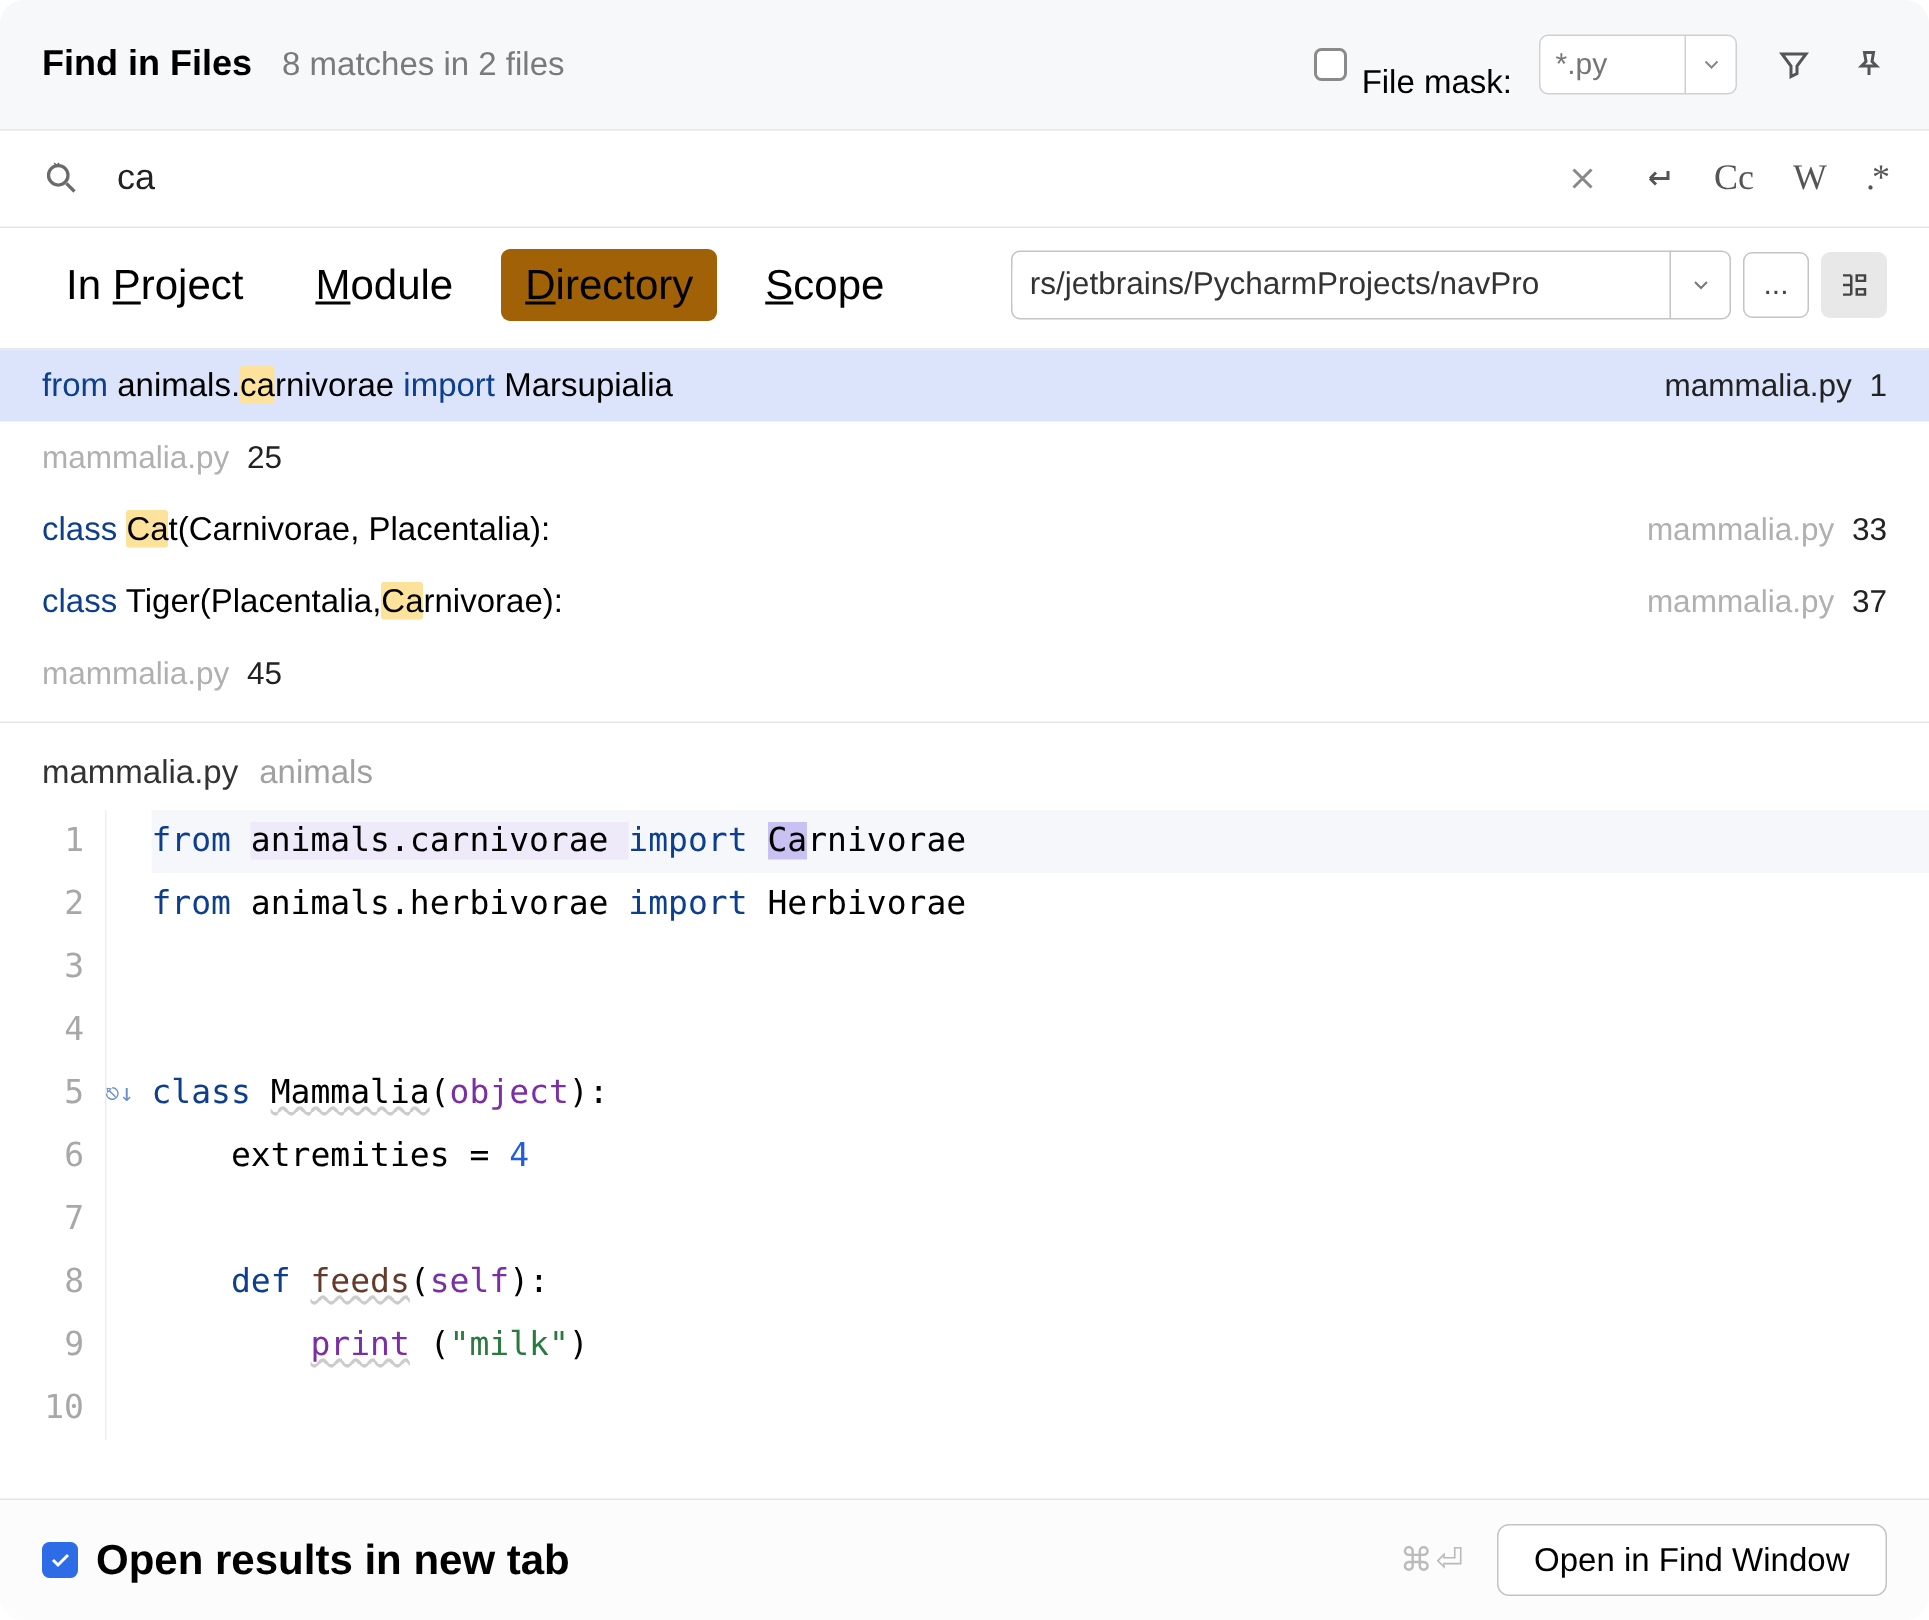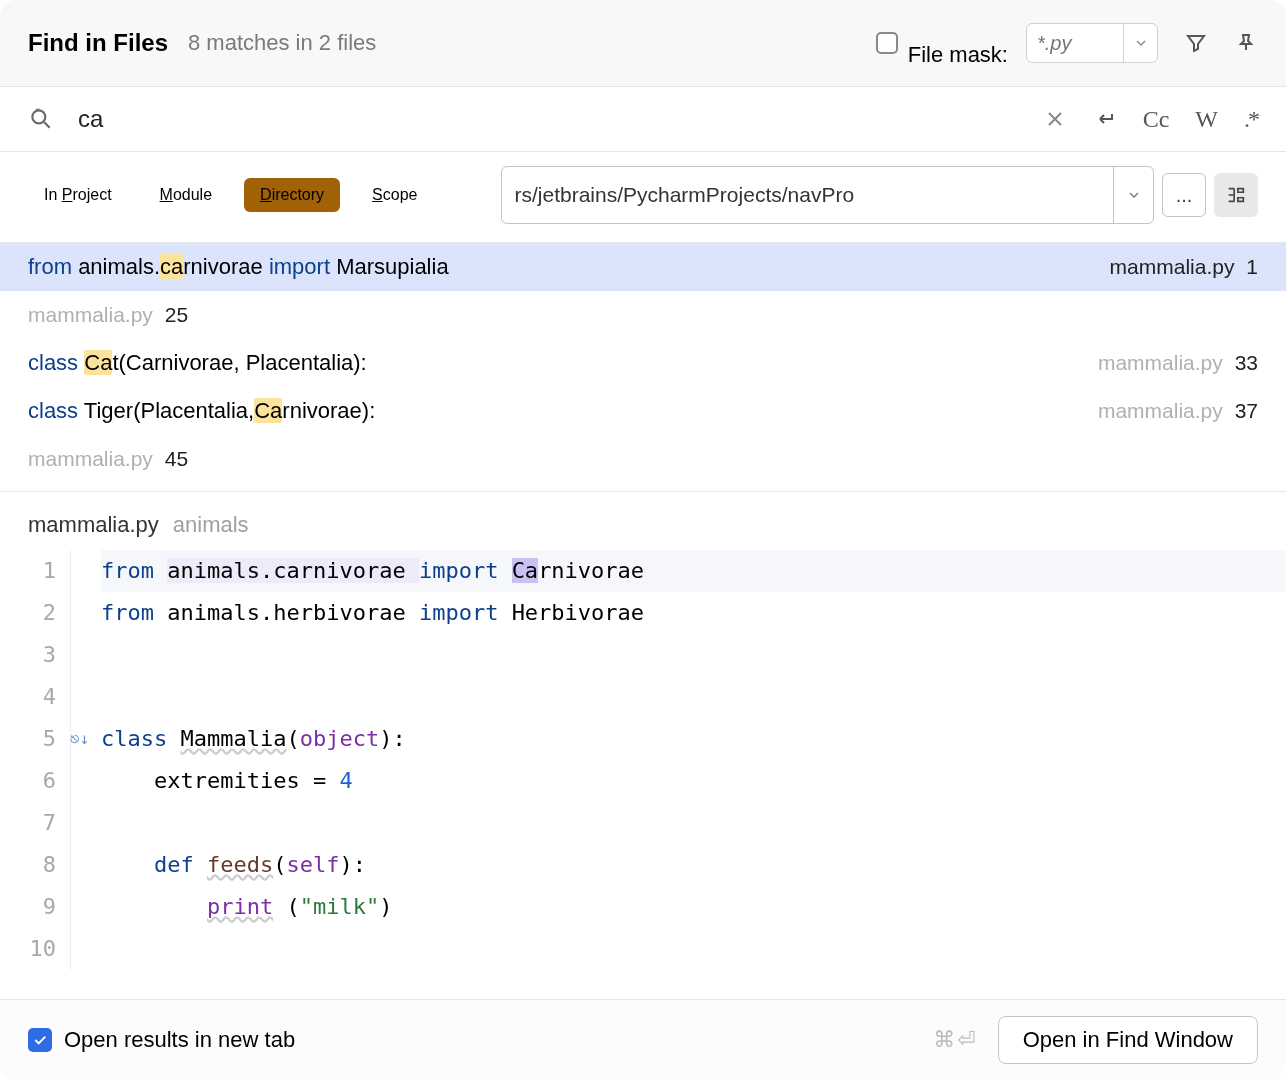--- a/index.html
+++ b/index.html
@@ -35,21 +35,21 @@
 .checkbox {
   width: 22px; height: 22px; border: 2px solid #8a8a8a; border-radius: 5px;
   display: inline-block; background: #fff;
 }
 .file-mask-label { font-size: 22px; margin-top: 24px; }
 .file-mask-input {
   display: flex; align-items: center; margin-left: 8px;
   border: 1px solid #d0d0d0; border-radius: 6px; height: 40px; overflow: hidden; background: #fff;
 }
 .file-mask-input input {
-  border: none; outline: none; width: 96px; padding: 0 10px; font-size: 20px; color: #c0c0c0; font-style: italic;
+  border: none; outline: none; width: 96px; padding: 0 10px; font-size: 20px; color: #c0c0c0; 
 }
 .file-mask-input .caret {
   width: 34px; height: 100%; display: flex; align-items: center; justify-content: center;
   border-left: 1px solid #d0d0d0; color: #888;
 }
 .header-icons { display: flex; align-items: center; gap: 26px; margin-left: 26px; }
 .icon-btn { color: #555; display: flex; align-items: center; justify-content: center; cursor: pointer; }
 .icon-btn svg { width: 24px; height: 24px; }
 .search-row {
   display: flex; align-items: center; padding: 18px 28px; border-bottom: 1px solid #e6e6e6;
@@ -61,26 +61,26 @@
 }
 .search-actions { display: flex; align-items: center; gap: 26px; }
 .clear-x { color: #888; font-size: 22px; }
 .newline-icon { color: #555; }
 .btn-cc, .btn-w, .btn-regex { font-size: 24px; color: #555; font-family: ui-serif, Georgia, serif; cursor: pointer; }
 .btn-regex { letter-spacing: -2px; }
 .scope-row {
   display: flex; align-items: center; padding: 14px 28px 18px; border-bottom: 1px solid #e6e6e6; gap: 8px;
 }
 .scope-tabs { display: flex; align-items: center; gap: 16px; }
-.scope-tab { font-size: 16px; padding: 8px 16px; border-radius: 6px; cursor: pointer; }
+.scope-tab { font-size: 28px; padding: 8px 16px; border-radius: 6px; cursor: pointer; }
 .scope-tab.active { background: #a16207; }
 .scope-tab .ul { text-decoration: underline; }
 .dir-path {
   flex: 1; display: flex; align-items: center; border: 1px solid #c4c4c4; border-radius: 6px;
-  height: 58px; overflow: hidden; margin-left: 60px;
+  height: 46px; overflow: hidden; margin-left: 60px;
 }
 .dir-path input {
   flex: 1; border: none; outline: none; font-size: 21px; padding: 0 12px; color: #333;
 }
 .dir-path .caret {
   width: 40px; height: 100%; display: flex; align-items: center; justify-content: center;
   border-left: 1px solid #c4c4c4; color: #777;
 }
 .path-more {
   width: 44px; height: 44px; border: 1px solid #c4c4c4; border-radius: 6px;
@@ -124,21 +124,21 @@
 .footer {
   margin-top: auto; display: flex; align-items: center; padding: 16px 28px;
   border-top: 1px solid #e6e6e6; background: #fcfcfc;
 }
 .footer-check { display: flex; align-items: center; gap: 12px; }
 .footer-check .cbx {
   width: 24px; height: 24px; background: #2e6be6; border-radius: 5px;
   display: flex; align-items: center; justify-content: center; color: #fff;
 }
 .footer-check .cbx svg { width: 16px; height: 16px; }
-.footer-check span { font-size: 22px; }
+.footer-check span { font-size: 28px; font-weight: bold; }
 .kbd-hint { margin-left: auto; color: #bbb; font-size: 22px; margin-right: 20px; letter-spacing: 2px;}
 .open-btn {
   border: 1px solid #c4c4c4; border-radius: 8px; padding: 10px 24px; font-size: 22px; background: #fff; cursor: pointer;
 }
 </style>
 </head>
 <body>
 
 <div class="window">
 

